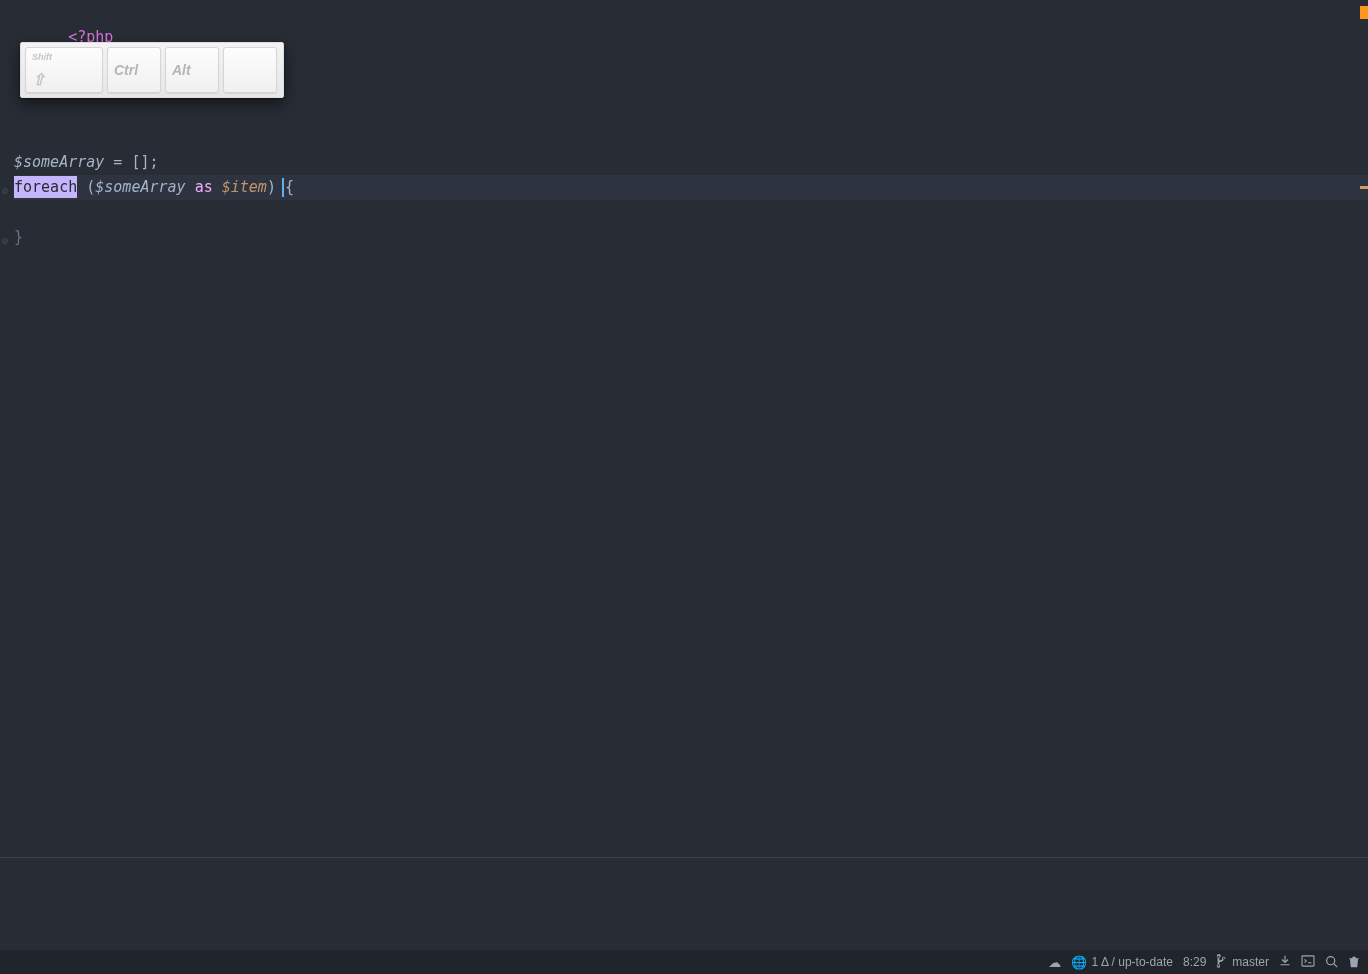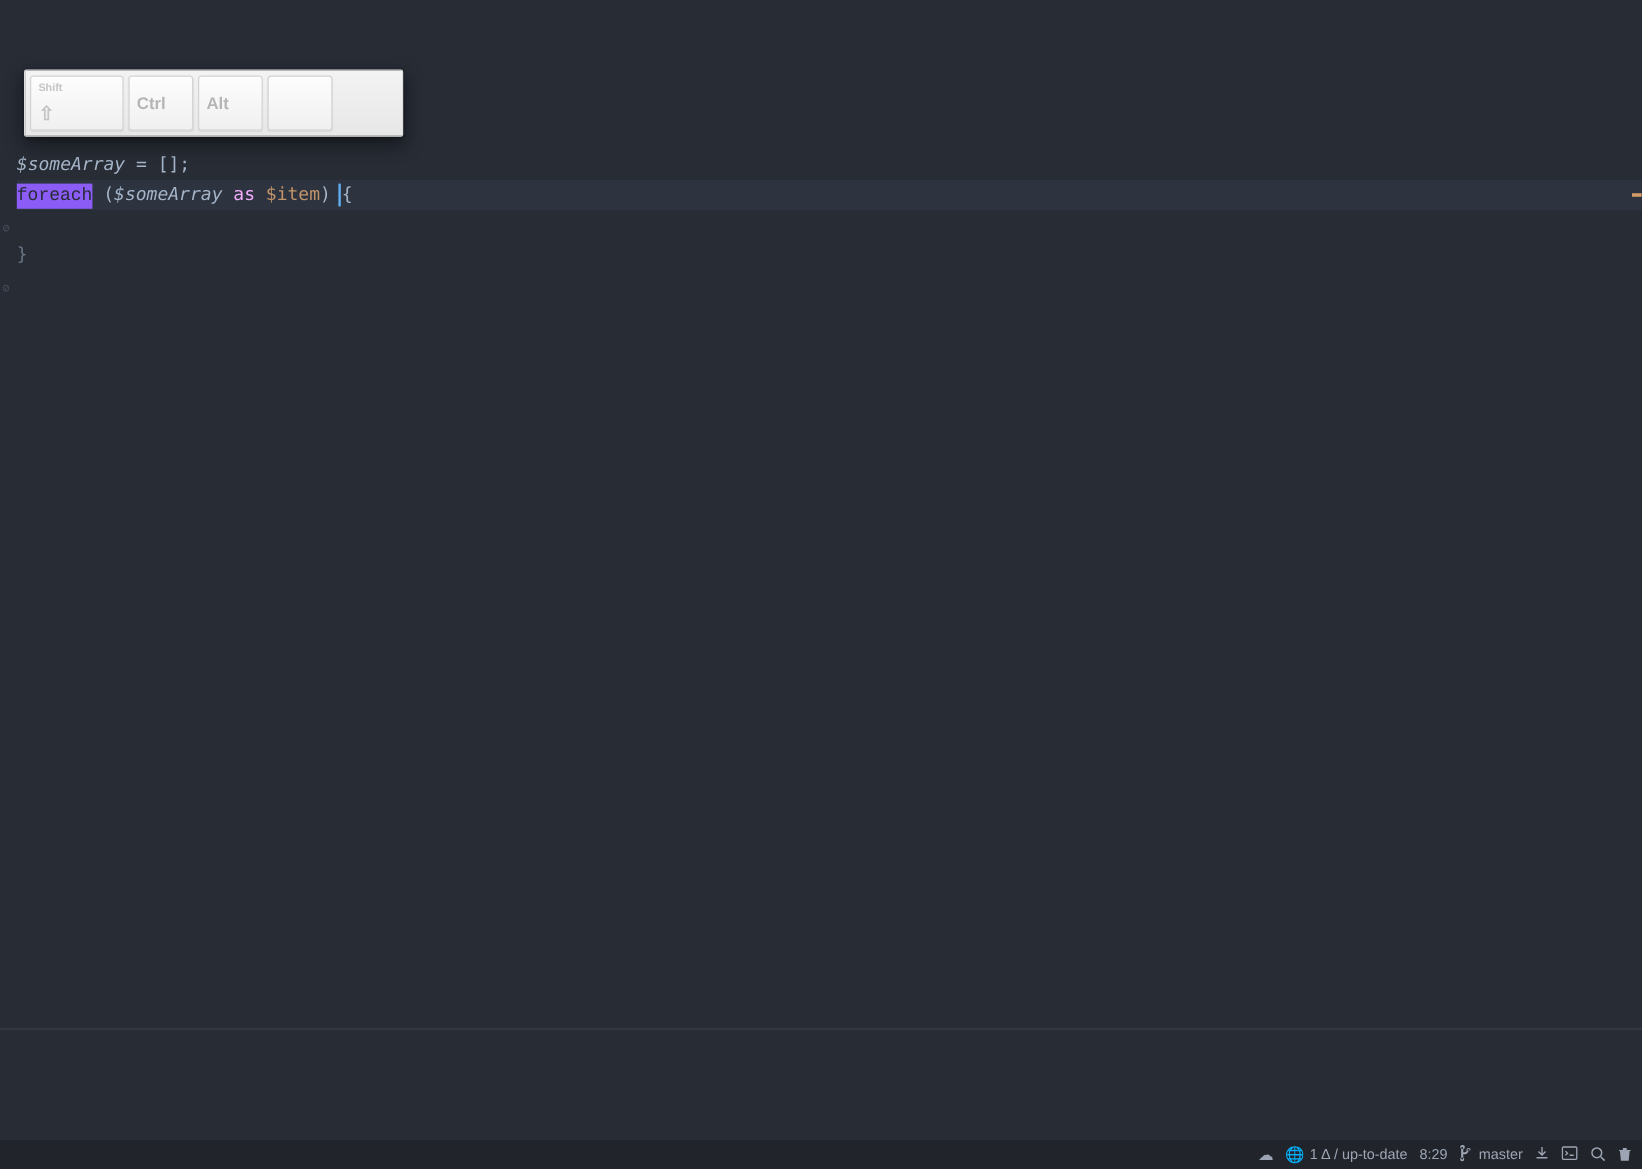--- a/index.html
+++ b/index.html
@@ -63,53 +63,53 @@
     }
     .edge-marker.orange {
       background: #fd971f;
     }
     .t-tag { color: #d670d6; }
     .t-var { color: #a5b4c8; font-style: italic; }
     .t-op { color: #a5b4c8; }
     .t-punct { color: #a5b4c8; }
     .t-keyword-hl { 
       color: #272c35; 
-      background: #8b5cf6;
+      background: #c4b5fd;
       padding: 2px 0;
-      font-family: Liberation Mono, monospace;
     }
     .t-keyword-as { color: #f0abfc; }
-    .t-param { color: #c2946a; }
+    .t-param { color: #c2946a; font-style: italic; }
     .t-brace { color: #a5b4c8; }
     .t-brace-dim { color: #6a7485; }
     .cursor-caret {
       position: absolute;
       left: 268px;
       top: 3px;
       width: 2px;
       height: 19px;
       background: #61afef;
       z-index: 10;
     }
 
     
     .keyboard-overlay {
       position: absolute;
       left: 20px;
-      top: 58px;
-      width: 316px;
+      top: 42px;
+      width: 264px;
       height: 56px;
       background: linear-gradient(#f3f3f3, #e7e7e7);
       border: 1px solid #dcdcdc;
       border-radius: 2px;
       display: flex;
       gap: 4px;
       padding: 4px;
       box-shadow: 0 6px 14px rgba(0,0,0,0.5), 0 1px 2px rgba(0,0,0,0.3);
       z-index: 100;
+      font-style: italic;
     }
     .key {
       background: linear-gradient(#fdfdfd, #f0f0f0);
       border: 1px solid #d5d5d5;
       border-radius: 3px;
       box-shadow: 0 1px 1px rgba(0,0,0,0.08), inset 0 1px 0 #fff;
       display: flex;
       flex-direction: column;
       justify-content: center;
       padding: 0 6px;
@@ -188,20 +188,24 @@
 <body>
 
 <div class="editor-area">
   <div class="gutter">
     <div class="gutter-mark" style="top:178px;">⊘</div>
     <div class="gutter-mark" style="top:228px;">⊘</div>
   </div>
 
   <div class="code">
 
+    <div class="line" style="position:relative;">
+      <span class="t-tag">&lt;?php</span>
+      <div class="edge-marker orange"></div>
+    </div>
 
     <div class="line"></div>
     <div class="line"></div>
     <div class="line"></div>
     <div class="line"></div>
     <div class="line"></div>
 
     <div class="line"><span class="t-var">$someArray</span><span class="t-op"> = []</span><span class="t-punct">;</span></div>
 
     <div class="line highlighted" style="position:relative;"><span class="t-keyword-hl">foreach</span><span> </span><span class="t-punct">(</span><span class="t-var">$someArray</span><span> </span><span class="t-keyword-as">as</span><span> </span><span class="t-param">$it</span><span class="t-param">em</span><span class="t-punct">)</span><span> </span><span class="t-brace">{</span>

